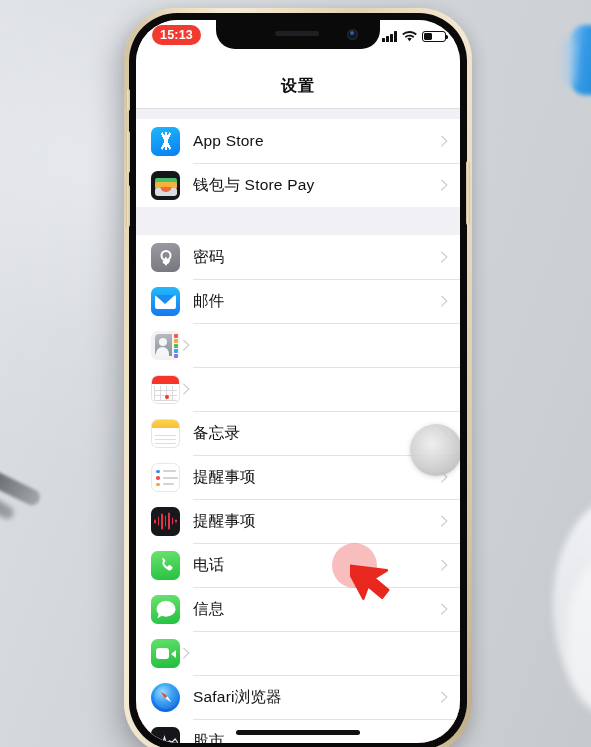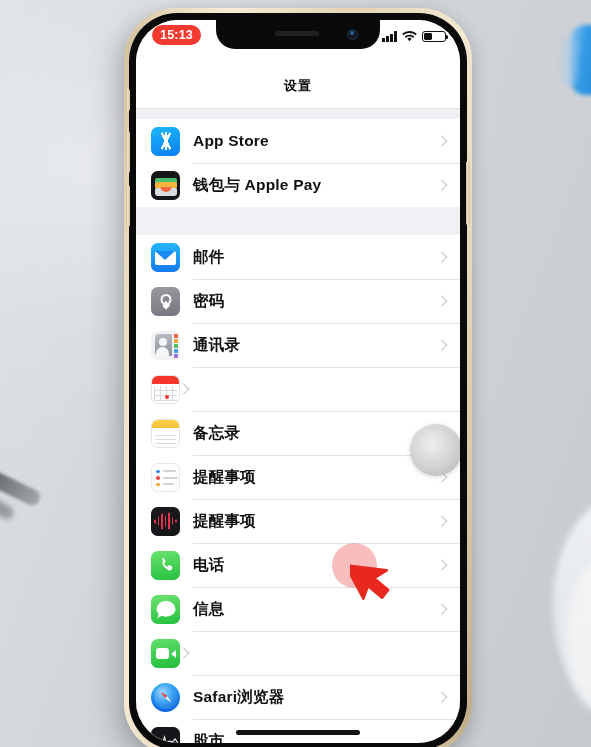--- a/index.html
+++ b/index.html
@@ -217,21 +217,21 @@
     border-radius: 1.4px;
   }
 
   
   .navbar {
     height: 44px;
     background: #ffffff;
     display: flex;
     align-items: center;
     justify-content: center;
-    font-size: 13px;
+    font-size: 16px;
     font-weight: bold;
     color: #0b0b0c;
     letter-spacing: 1px;
   }
   .nav-divider {
     height: 1px;
     background: #dfdfe3;
   }
 
   
@@ -240,21 +240,21 @@
     top: 89px; left: 0; right: 0; bottom: 0;
     background: #f1f1f5;
     overflow: hidden;
   }
   .gap {
     height: 28px;
     background: #f1f1f5;
   }
   .gap.top { height: 10px; }
 
-  .group { background: #7f1d1d; font-weight: bold; }
+  .group { background: #7f1d1d; }
 
   .row {
     display: flex;
     align-items: center;
     height: 44px;
     padding-left: 15px;
     position: relative;
     background: #ffffff;
   }
   .row + .row::before {
@@ -594,62 +594,61 @@
             <div class="chev"></div>
           </div>
 
           <div class="row">
             <div class="row-icon ic-wallet">
               <span class="card-a"></span>
                 <span class="card-b"></span>
               <span class="pouch"></span>
                 <span class="notch2"></span>
             </div>
-            <div class="row-label">钱包与 Apple Pay</div>
+            <div class="row-label">钱包与 Store Pay</div>
             <div class="chev"></div>
           </div>
 
         </div>
 
         <div class="gap"></div>
 
         <div class="group">
+
+          <div class="row">
+            <div class="row-icon ic-pass">
+              <span class="stem"></span>
+                <span class="barb"></span>
+            </div>
+            <div class="row-label">密码</div>
+            <div class="chev"></div>
+          </div>
 
           <div class="row">
             <div class="row-icon ic-mail">
               <span class="env"></span>
                 <span class="flap"></span>
             </div>
             <div class="row-label">邮件</div>
-            <div class="chev"></div>
-          </div>
-
-          <div class="row">
-            <div class="row-icon ic-pass">
-              <span class="stem"></span>
-                <span class="barb"></span>
-            </div>
-            <div class="row-label">密码</div>
             <div class="chev"></div>
           </div>
 
           <div class="row">
             <div class="row-icon ic-contacts">
               <span class="face"></span>
                 <span class="head"></span>
                 <span class="body"></span>
               <span class="tabs">
                   <i></i>
                   <i></i>
                   <i></i>
                   <i></i>
                   <i></i>
                 </span>
             </div>
-            <div class="row-label">通讯录</div>
             <div class="chev"></div>
           </div>
 
           <div class="row">
             <div class="row-icon ic-cal">
               <span class="grid"></span>
                 <span class="top"></span>
                 <span class="dot"></span>
             </div>
             <div class="chev"></div>

